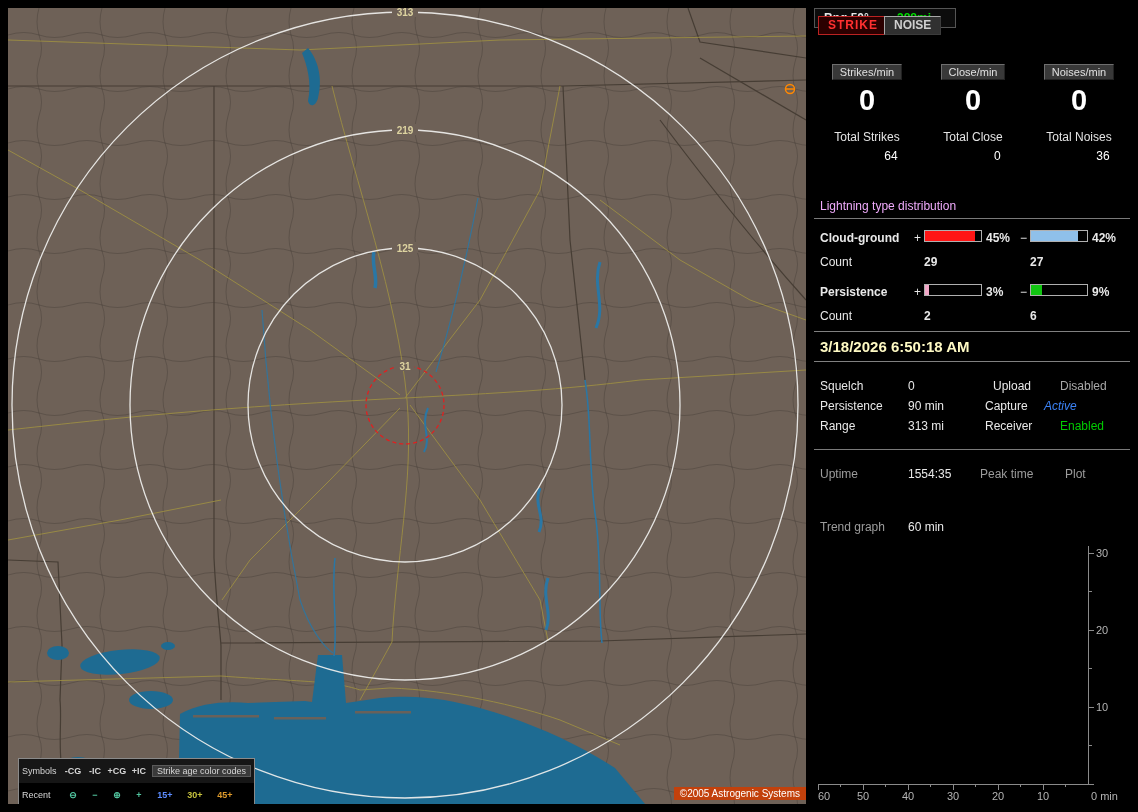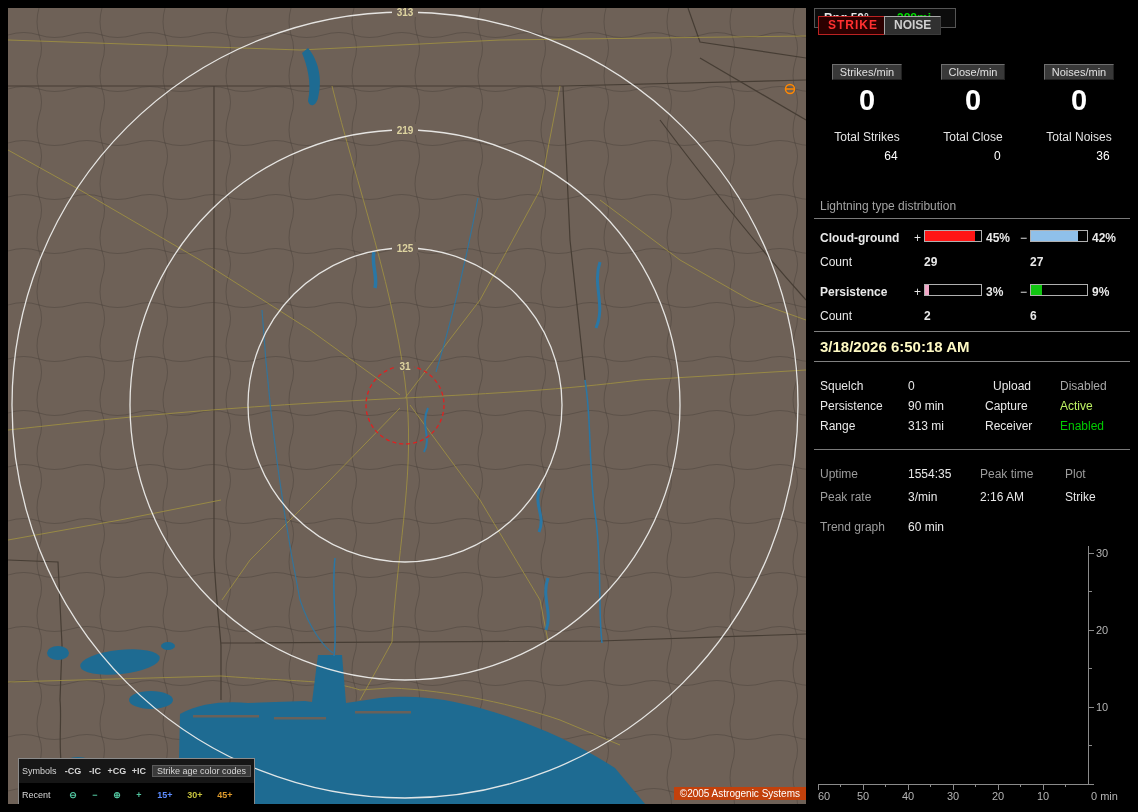--- a/index.html
+++ b/index.html
@@ -38,21 +38,21 @@
   .btn{position:absolute;height:19px;line-height:17px;font-size:12px;font-weight:bold;padding:0 9px;cursor:default}
   .btn-strike{left:4px;top:8px;color:#ff3030;background:#2b0000;border:1px solid #bb2222;letter-spacing:1px}
   .btn-noise{left:70px;top:8px;color:#cfcfcf;background:#303030;border:1px solid;border-color:#a8a8a8 #3c3c3c #3c3c3c #a8a8a8}
   .bng{left:174px;top:7px;width:142px;height:20px;background:#0c0c0c;border:1px solid #555;display:flex;align-items:center;justify-content:space-between;padding:0 24px 0 9px;font-weight:bold}
   .grid3{position:absolute;left:0;width:318px;display:grid;grid-template-columns:1fr 1fr 1fr}
   .cell{display:flex;flex-direction:column;align-items:center}
   .chip{background:#383838;border:1px solid;border-color:#6e6e6e #222 #222 #6e6e6e;color:#e0e0e0;font-size:11px;padding:1px 7px;white-space:nowrap}
   .bigzero{font-size:29px;font-weight:bold;color:#fff;text-align:center}
   .tot-label{font-size:12px;color:#e4e4e4;white-space:nowrap}
   .tot-value{font-size:12px;color:#fff;text-align:right;padding-right:2px;margin-top:5px}
-  .sect-title{color:#a3a3a3}
+  .sect-title{color:#f0abfc}
   .prow{position:absolute;left:0;width:318px;height:16px;line-height:16px}
   .prow>span{position:absolute;top:0;white-space:nowrap}
   .b{font-weight:bold}
   .bar{position:absolute;top:2px;width:58px;height:12px;border:1px solid #b0b0b0;background:#000}
   .bar>i{display:block;height:100%;width:0}
   .datebox{position:absolute;left:0;top:323px;width:316px;height:31px;line-height:29px;border-top:1px solid #808080;border-bottom:1px solid #808080;padding-left:6px;font-size:15px;font-weight:bold}
   .srow{position:absolute;left:0;width:318px;height:20px;line-height:20px}
   .srow>span{position:absolute;top:0;white-space:nowrap}
   .lbl{color:#9c9c9c}
   .trend-svg{position:absolute;left:0;top:524px}
@@ -275,42 +275,36 @@
     <div class="srow" style="top:368px">
       <span style="left:6px">Squelch</span>
       <span style="left:94px">0</span>
       <span style="left:179px">Upload</span>
       <span style="left: 246px; color: rgb(168, 168, 168);">Disabled</span>
     </div>
     <div class="srow" style="top:388px">
       <span style="left:6px">Persistence</span>
       <span style="left:94px">90 min</span>
       <span style="left:171px">Capture</span>
-      <span style="left: 246px; color: #bef264;">Active</span>
+      <span style="left: 230px; color: #3b82f6; font-style: italic;">Active</span>
     </div>
     <div class="srow" style="top:408px">
       <span style="left:6px">Range</span>
       <span style="left:94px">313 mi</span>
       <span style="left:171px">Receiver</span>
       <span style="left: 246px; color: rgb(0, 204, 0);">Enabled</span>
     </div>
 
     <div class="hr" style="top:441px"></div>
 
     <div class="srow" style="top:456px">
       <span class="lbl" style="left:6px">Uptime</span>
       <span style="left:94px">1554:35</span>
       <span class="lbl" style="left:166px">Peak time</span>
       <span class="lbl" style="left:251px">Plot</span>
-    </div>
-    <div class="srow" style="top:479px">
-      <span class="lbl" style="left:6px">Peak rate</span>
-      <span style="left:94px">3/min</span>
-      <span style="left:166px">2:16 AM</span>
-      <span style="left:251px">Strike</span>
     </div>
 
     <div class="srow" style="top:509px">
       <span class="lbl" style="left:6px">Trend graph</span>
       <span style="left:94px">60 min</span>
     </div>
 
     <svg class="trend-svg" width="318" height="272" viewBox="0 0 318 272">
       <g class="axis">
         <line x1="274" y1="14" x2="274" y2="252"></line>

